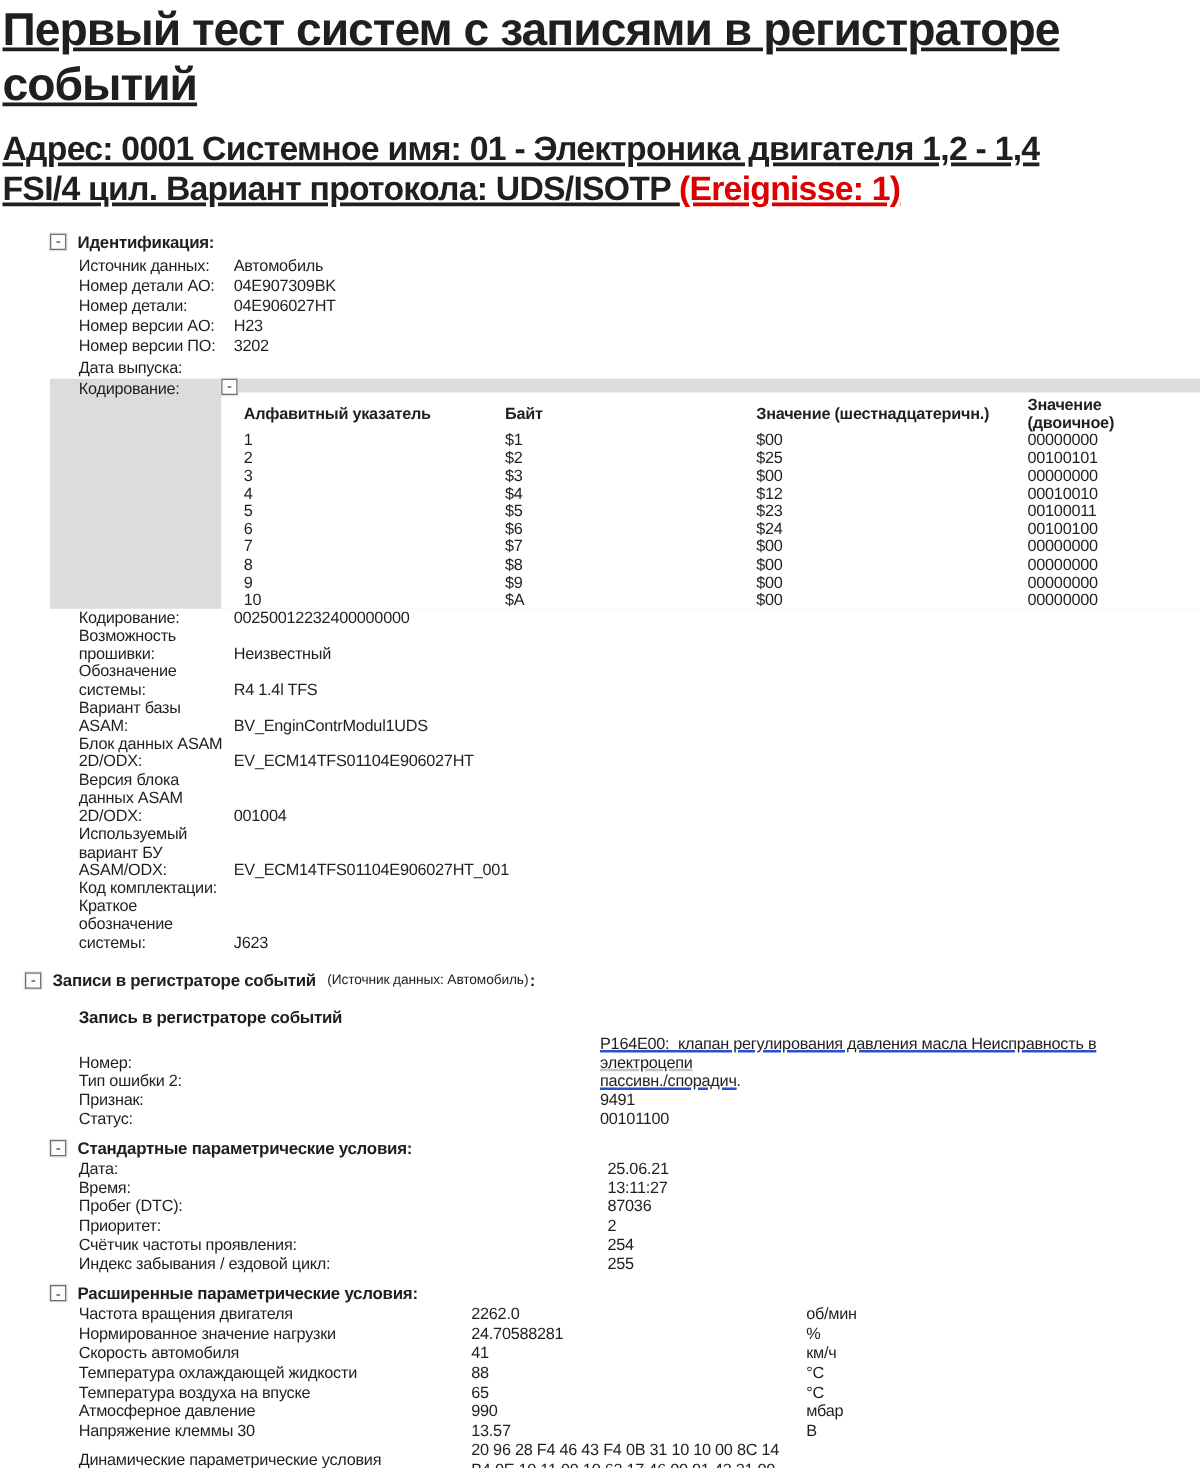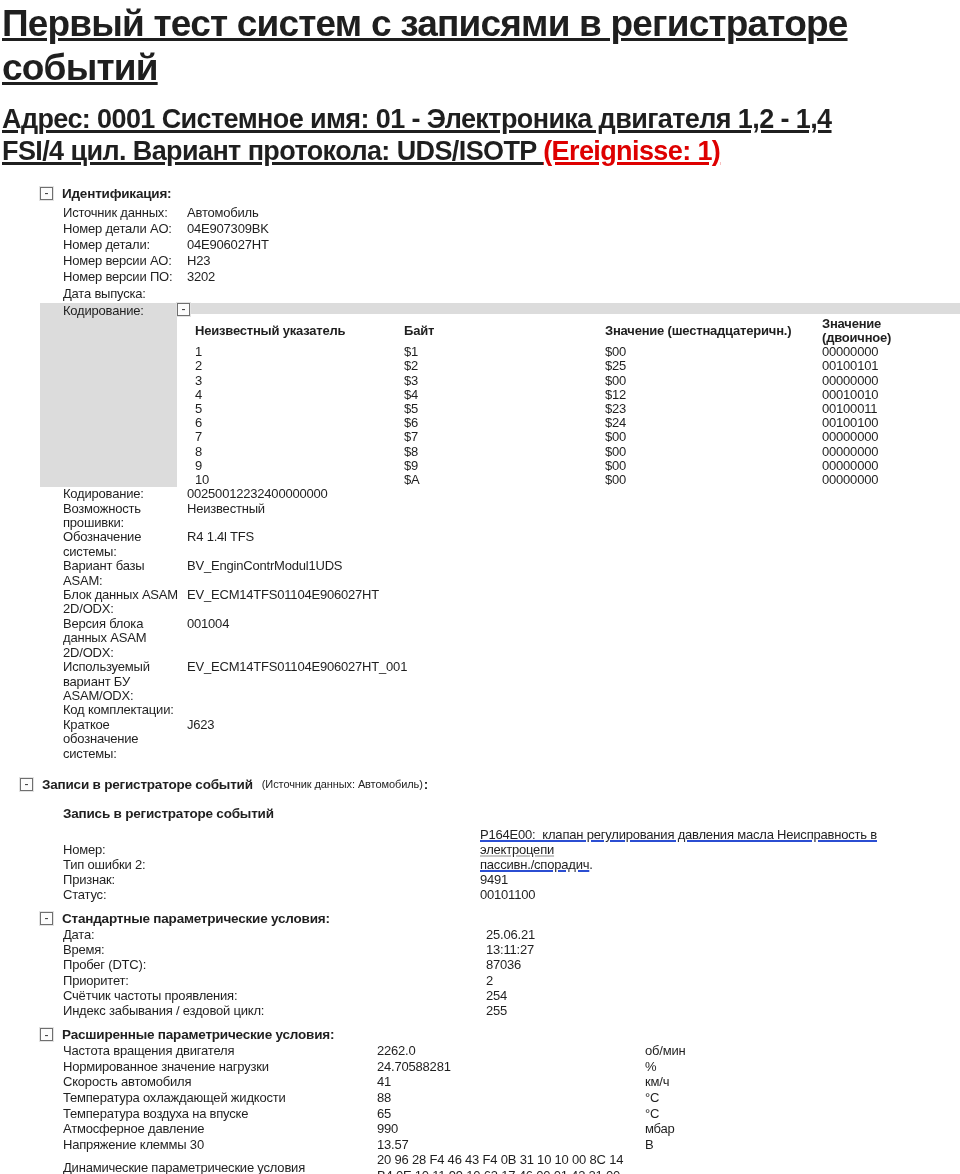--- a/index.html
+++ b/index.html
@@ -41,21 +41,21 @@
   .toggle{
     width:13px;height:13px;flex:0 0 13px;
     display:inline-flex;align-items:center;justify-content:center;
     border:1px solid #6f6f6f;background:#fcfcfc;color:#333;
     box-shadow:0 0 0 1px #e3e3e3;
     font:12px/10px "Liberation Sans",sans-serif;
     padding:0;cursor:pointer;
   }
 
   
-  .kv{display:flex;align-items:flex-start;margin-left:23px;font-size:13px;line-height:16.2px;}
+  .kv{display:flex;align-items:flex-end;margin-left:23px;font-size:13px;line-height:16.2px;}
   .kv .lbl{width:124px;flex:0 0 124px;}
   .kv-list.tight .kv{line-height:14.4px;}
   .kv .val{flex:1;}
 
   
   .coding{display:flex;background:#dcdcdc;margin-top:1px;}
   .coding-lbl{width:137px;flex:0 0 137px;padding-left:23px;box-sizing:border-box;font-size:13px;line-height:15px;}
   .coding-body{flex:1;background:#ffffff;}
   .strip{height:11px;background:#dcdcdc;position:relative;}
   .strip .toggle{position:absolute;left:0;top:0;}
@@ -148,21 +148,21 @@
 
     <div class="coding">
       <div class="coding-lbl">Кодирование:</div>
       <div class="coding-body">
         <div class="strip">
           <button class="toggle">-</button>
         </div>
         <table class="ctab">
           <thead>
             <tr>
-              <th class="c1">Неизвестный указатель</th>
+              <th class="c1">Алфавитный указатель</th>
               <th class="c2">Байт</th>
               <th class="c3">Значение (шестнадцатеричн.)</th>
               <th class="c4">Значение (двоичное)</th>
             </tr>
           </thead>
           <tbody>
 
               <tr>
                 <td class="c1">1</td>
                 <td class="c2">$1</td>

